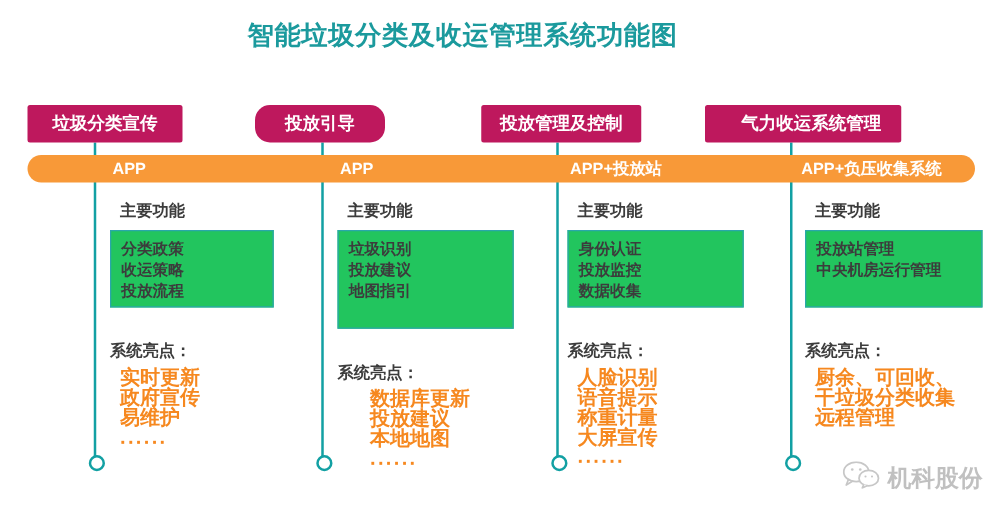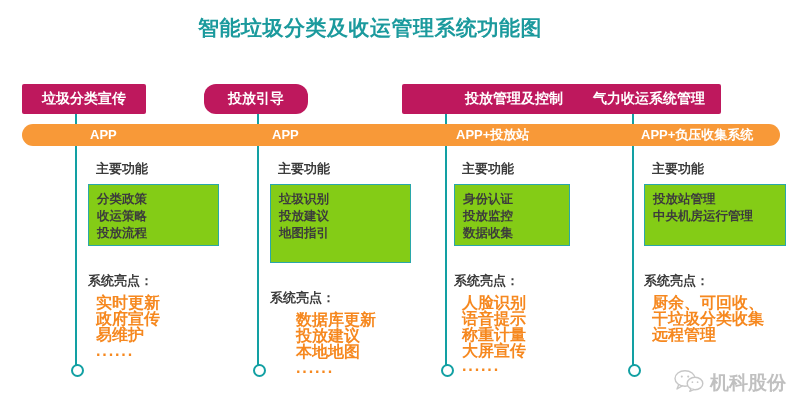--- a/index.html
+++ b/index.html
@@ -79,21 +79,21 @@
   
   .col{position:absolute;top:160px;}
   .sect-title{
     font-size:13px;
     font-weight:bold;
     color:#3c3c3c;
     white-space:nowrap;
   }
   .func-box{
     border:1.4px solid #2aa7aa;
-    background:#84cc16;
+    background:#22c55e;
     box-sizing:border-box;
     padding:6px 8px 6px 8px;
   }
   .func-box div{
     font-size:12.5px;
     font-weight:bold;
     color:#3c3c3c;
     line-height:17px;
     white-space:nowrap;
   }
@@ -135,22 +135,22 @@
 </style>
 </head>
 <body>
 
 <div id="canvas">
 
   <div class="title">智能垃圾分类及收运管理系统功能图</div>
 
   <div class="chip" style="left:22px;width:124px;">垃圾分类宣传</div>
   <div class="chip" style="left:204px;width:104px;border-radius:12px;">投放引导</div>
-  <div class="chip" style="left:402px;width:148px;padding-left:38px;">投放管理及控制</div>
-  <div class="chip" style="left:577px;width:144px;">气力收运系统管理</div>
+  <div class="chip" style="left:385px;width:128px;">投放管理及控制</div>
+  <div class="chip" style="left:564px;width:144px;padding-left:13px;">气力收运系统管理</div>
 
   <div class="vline" style="left:75px;top:114px;height:256px;"></div>
   <div class="vline" style="left:257px;top:114px;height:256px;"></div>
   <div class="vline" style="left:445px;top:114px;height:256px;"></div>
   <div class="vline" style="left:632px;top:114px;height:256px;"></div>
 
   <div class="band"></div>
   <div class="band-label" style="left:90px;">APP</div>
   <div class="band-label" style="left:272px;">APP</div>
   <div class="band-label" style="left:456px;">APP+投放站</div>
@@ -188,21 +188,21 @@
     <div class="hl-list" style="margin-top:5px;margin-left:26px;">
       <div>数据库更新</div>
       <div>投放建议</div>
       <div>本地地图</div>
       <div class="dots" style="margin-top:4px;">······</div>
     </div>
   </div>
 
   <div class="col" style="left:454px;width:150px;">
     <div class="sect-title" style="margin-left:8px;">主要功能</div>
-    <div class="func-box" style="margin-top:6px;width:116px;height:62px;">
+    <div class="func-box" style="margin-top:6px;width:141px;height:62px;">
       <div>身份认证</div>
       <div>投放监控</div>
       <div>数据收集</div>
     </div>
     <div class="hl-title" style="margin-top:26px;">系统亮点：</div>
     <div class="hl-list" style="margin-top:5px;margin-left:8px;">
       <div>人脸识别</div>
       <div>语音提示</div>
       <div>称重计量</div>
       <div>大屏宣传</div>

